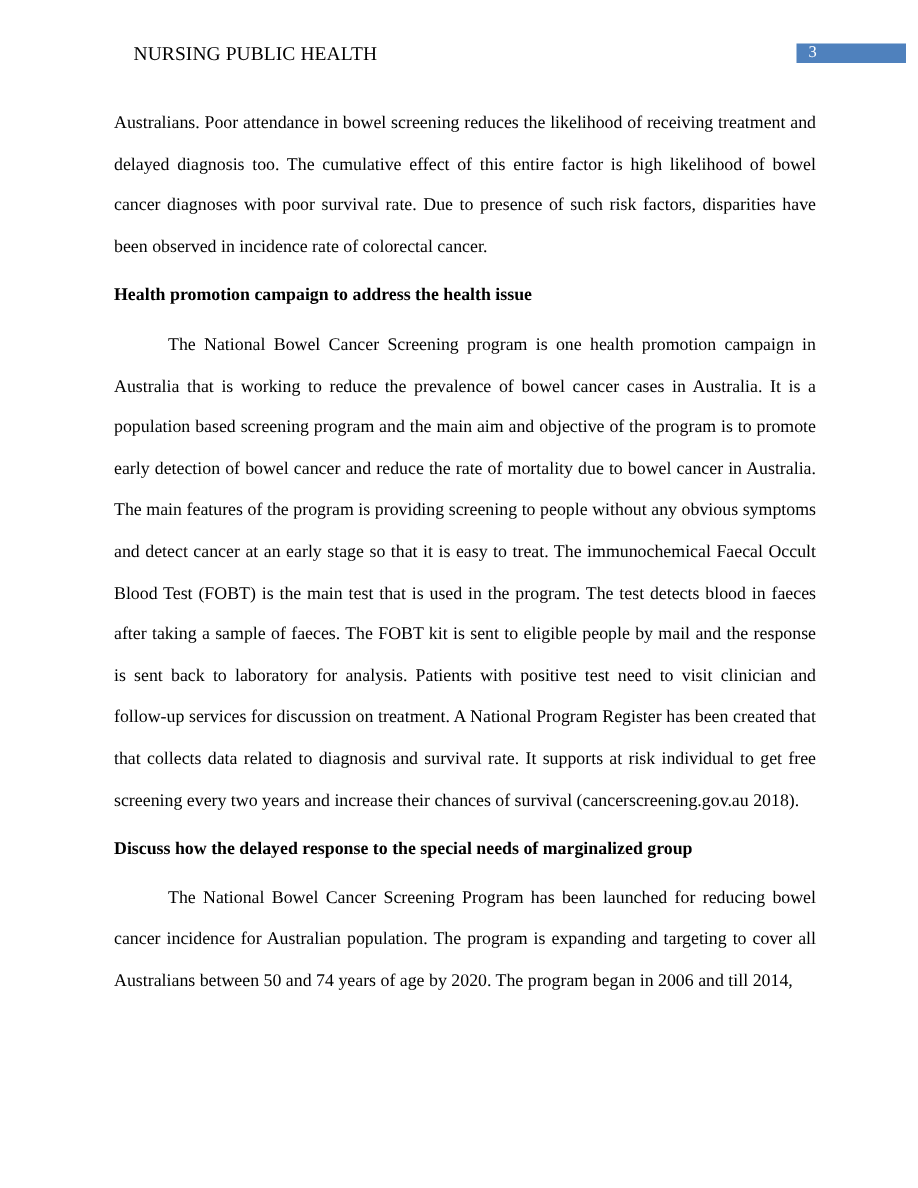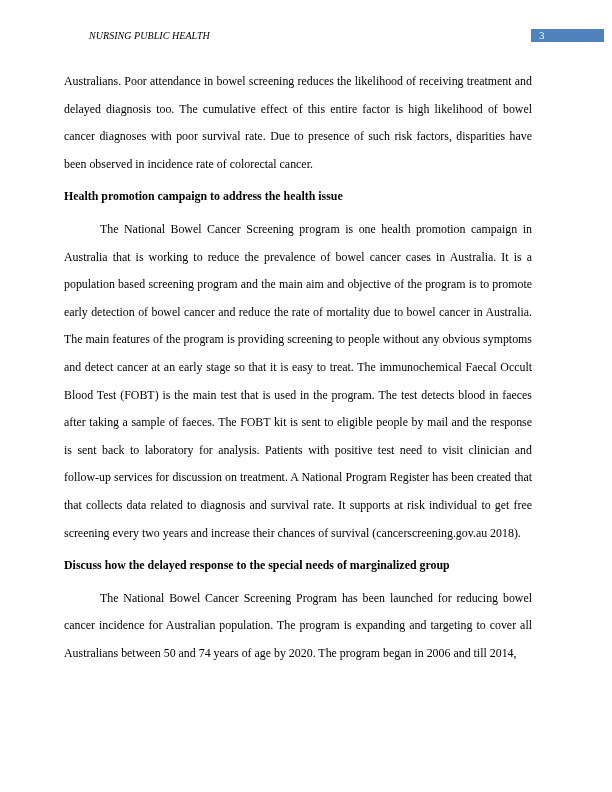--- a/index.html
+++ b/index.html
@@ -19,44 +19,43 @@
       position: absolute;
       top: 29px;
       left: 0;
       width: 612px;
       height: 14px;
     }
     .header-title {
       position: absolute;
       left: 89px;
       top: 0;
-      font-size: 10px;
+      font-size: 13px;
       line-height: 14px;
       letter-spacing: 0.05px;
-      font-style: italic;
     }
     .page-number-box {
       position: absolute;
       left: 531px;
       top: 0;
       width: 73px;
       height: 13px;
       background: #4f81bd;
       color: #ffffff;
       font-size: 11px;
       line-height: 13px;
     }
     .page-number-box span {
       position: absolute;
       left: 8px;
       top: 0;
     }
     .body-content {
       position: absolute;
-      left: 64px;
+      left: 76px;
       top: 68px;
       width: 468px;
     }
     .para {
       margin: 0;
       font-size: 11.9px;
       line-height: 27.6px;
       text-align: justify;
       text-align-last: left;
     }

